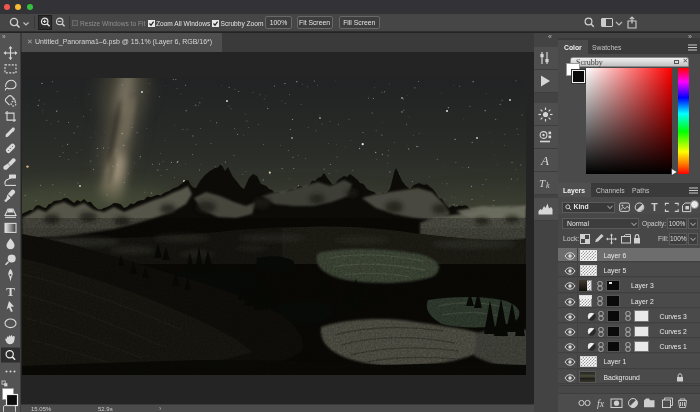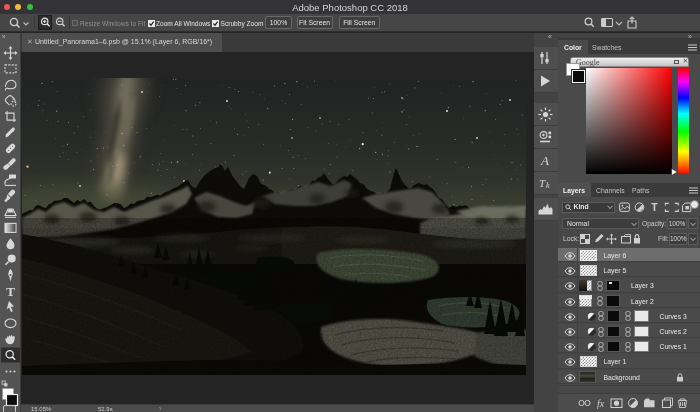--- a/index.html
+++ b/index.html
@@ -24,21 +24,20 @@
  linear-gradient(45deg,#9a9a9a 25%,transparent 25%,transparent 75%,#9a9a9a 75%),
  linear-gradient(45deg,#9a9a9a 25%,#fff 25%,#fff 75%,#9a9a9a 75%);
  background-size:3px 3px;background-position:0 0,1.5px 1.5px}
 svg{display:block}
 </style></head><body>
 <div id="app">
 <div class="abs" id="titlebar">
  <div class="abs tl" style="left:4px;background:#f3564d"></div>
  <div class="abs tl" style="left:15px;background:#f5bc33"></div>
  <div class="abs tl" style="left:26.5px;background:#33c23e"></div>
- <div class="abs" id="title">Adobe Photoshop CC 2018</div>
 </div>
 <div class="abs" id="optbar">
  <svg class="abs" style="left:8px;top:3px" width="22" height="13" viewBox="0 0 22 13">
   <circle cx="6" cy="5" r="3.6" fill="none" stroke="#d0d0d0" stroke-width="1.3"></circle>
   <line x1="8.6" y1="7.6" x2="11.5" y2="10.5" stroke="#d0d0d0" stroke-width="1.6"></line>
   <path d="M15.5 5.5l2.5 2.5 2.5-2.5" fill="none" stroke="#c0c0c0" stroke-width="1.2"></path>
  </svg>
  <div class="abs" style="left:34px;top:2px;width:1px;height:13px;background:#383838"></div>
  <div class="abs" style="left:38px;top:1px;width:14px;height:15px;background:#2c2c2c;border:1px solid #1e1e1e"></div>
  <svg class="abs" style="left:40px;top:3px" width="11" height="11" viewBox="0 0 11 11">
@@ -811,21 +810,21 @@
 <div class="abs ptab on" style="left:564px;top:44px;font-weight:bold">Color</div>
 <div class="abs ptab" style="left:592px;top:44px">Swatches</div>
 <svg class="abs" style="left:688px;top:44px" width="9" height="7" viewBox="0 0 9 7">
       <g stroke="#c8c8c8" stroke-width="1">
         <line x1="0" y1="1" x2="9" y2="1"></line>
         <line x1="0" y1="3.5" x2="9" y2="3.5"></line>
         <line x1="0" y1="6" x2="9" y2="6"></line>
       </g>
     </svg>
 <div class="abs" style="left:570px;top:57px;width:119px;height:9.5px;background:linear-gradient(#f0f0f0,#c2c2c2);border:1px solid #8a8a8a;border-radius:2.5px 2.5px 0 0"></div>
-<div class="abs" style="left:576px;top:57.5px;font-family:'Liberation Serif',serif;font-size:8px;color:#444">Google</div>
+<div class="abs" style="left:576px;top:57.5px;font-family:'Liberation Serif',serif;font-size:8px;color:#444">Scrubby</div>
 <div class="abs" style="left:674px;top:59.5px;width:4.5px;height:4.5px;border:1px solid #555"></div>
 <div class="abs" style="left:682.5px;top:57px;font-size:7px;color:#555">✕</div>
 <div class="abs" style="left:565.5px;top:63px;width:14px;height:13px;background:#fff;border:1px solid #999"></div>
 <div class="abs" style="left:572px;top:69.5px;width:13px;height:13px;background:#0a0a0a;border:1.5px solid #f2f2f2;outline:1px solid #333"></div>
 <div class="abs" style="left:586px;top:67.5px;width:86px;height:106.5px;background:linear-gradient(to bottom, rgba(0,0,0,0), rgba(0,0,0,1)), linear-gradient(to right, #ffffff, #ff0000)"></div>
 <div class="abs" style="left:677.5px;top:67.5px;width:11px;height:106.5px;background:linear-gradient(to bottom,#ff0000 0%,#ff00ff 13%,#0000ff 28%,#00ffff 43%,#00ff00 60%,#ffff00 79%,#ff8000 90%,#ff0000 100%)"></div>
 <svg class="abs" style="left:671px;top:168px" width="7" height="8" viewBox="0 0 7 8">
       <path d="M6.5 4L0.5 0.5V7.5Z" fill="#f4f4f4" stroke="#222" stroke-width="0.6"></path>
     </svg>
 <div class="abs panel" style="left:558px;top:183px;width:142px;height:229px;background:#474747"></div>

